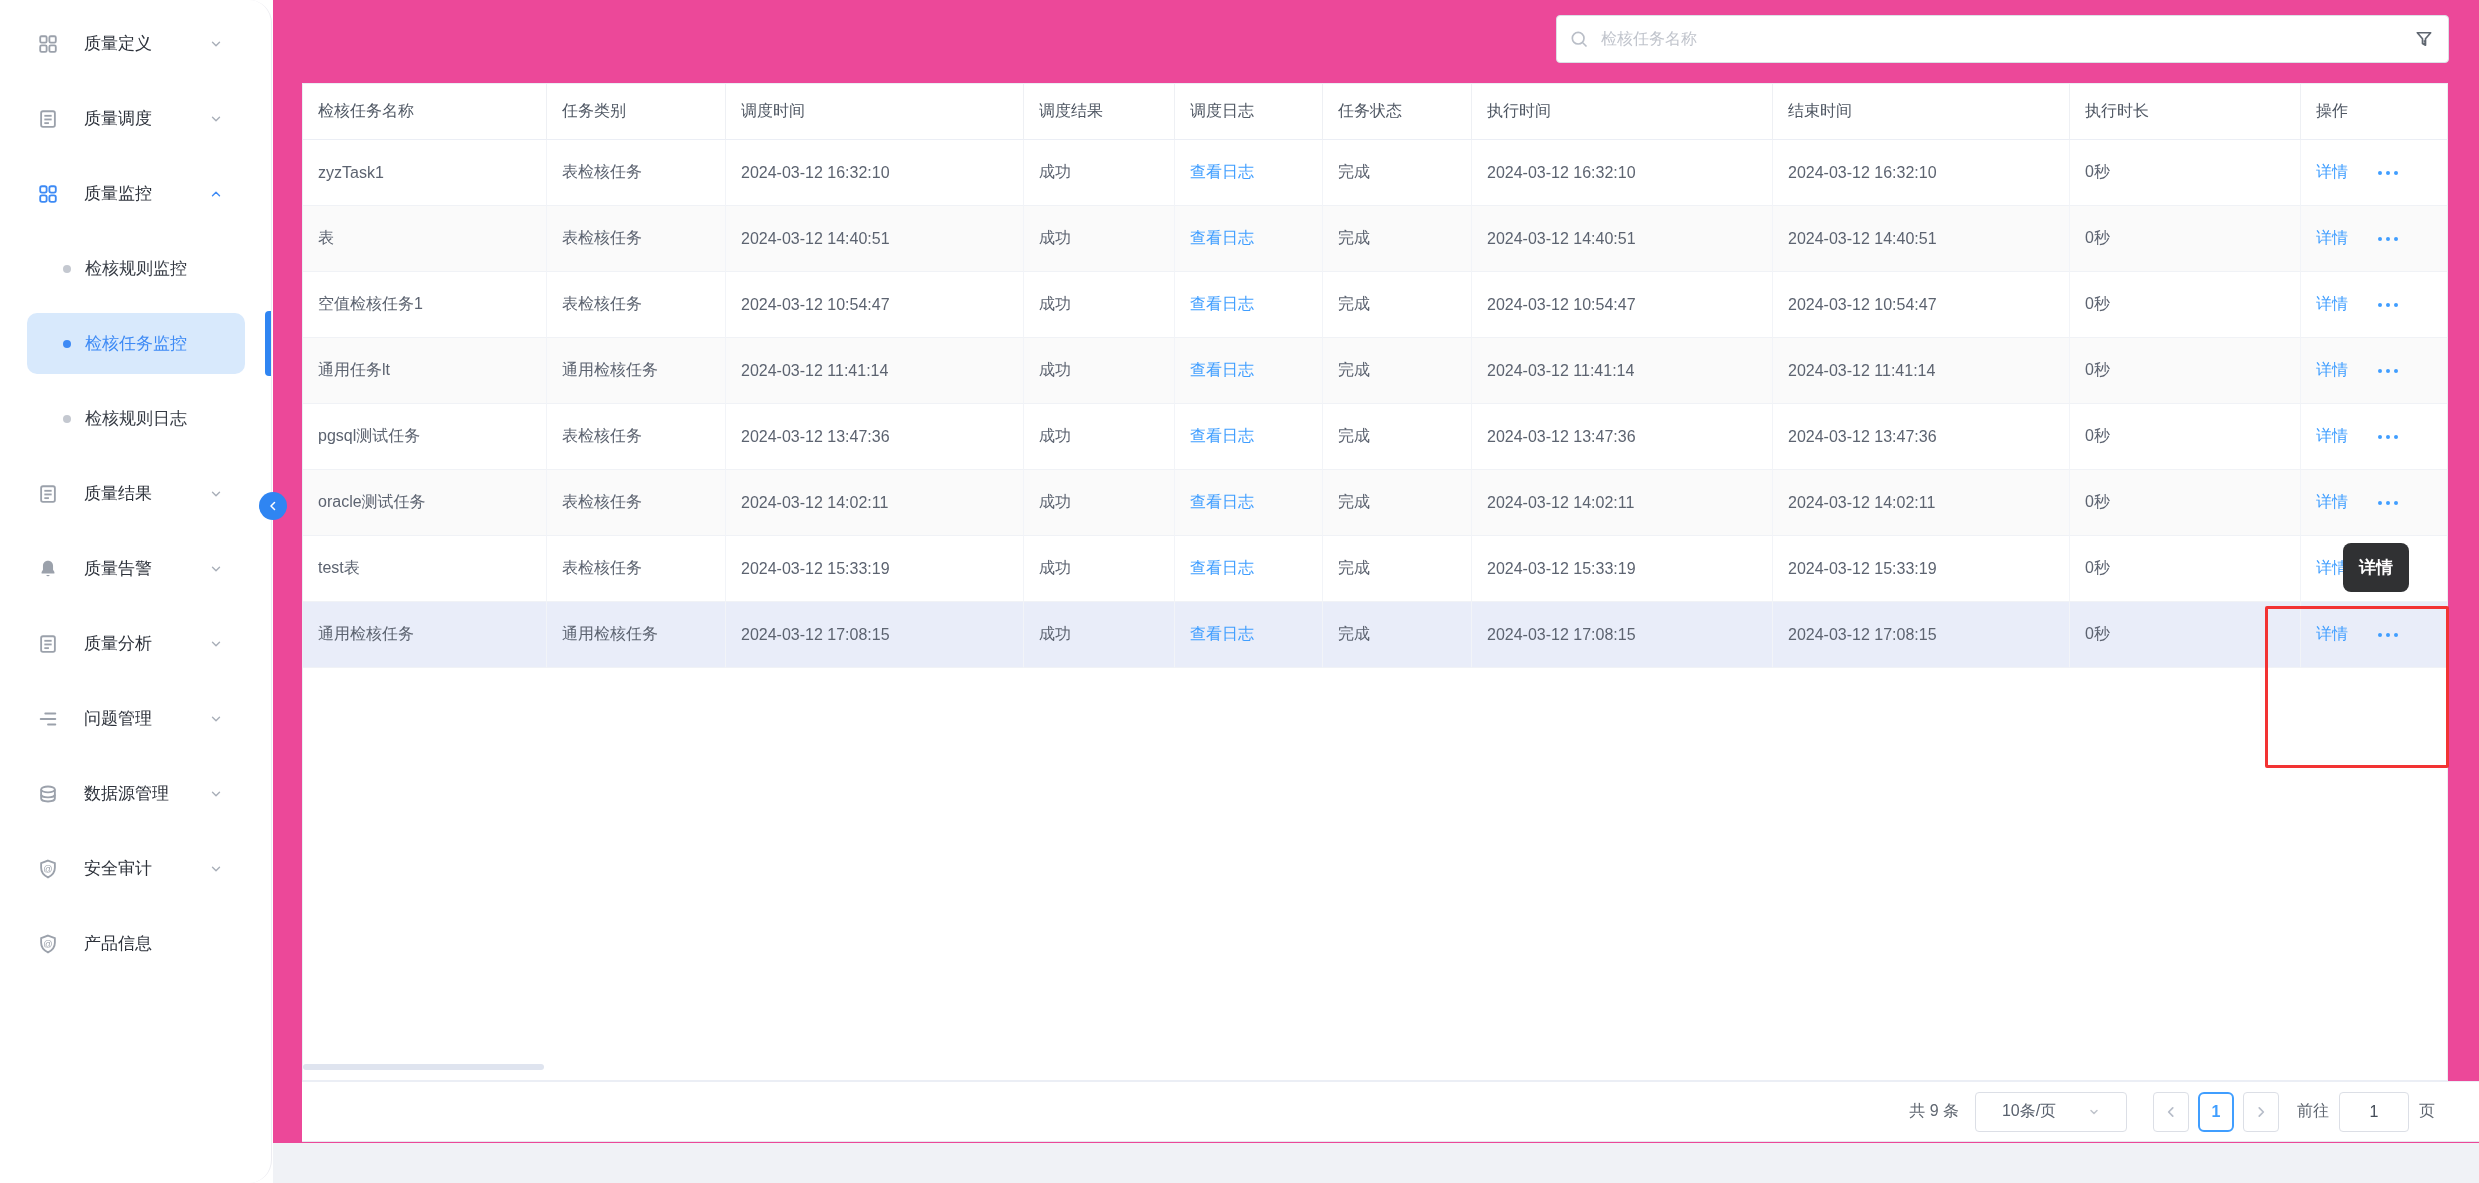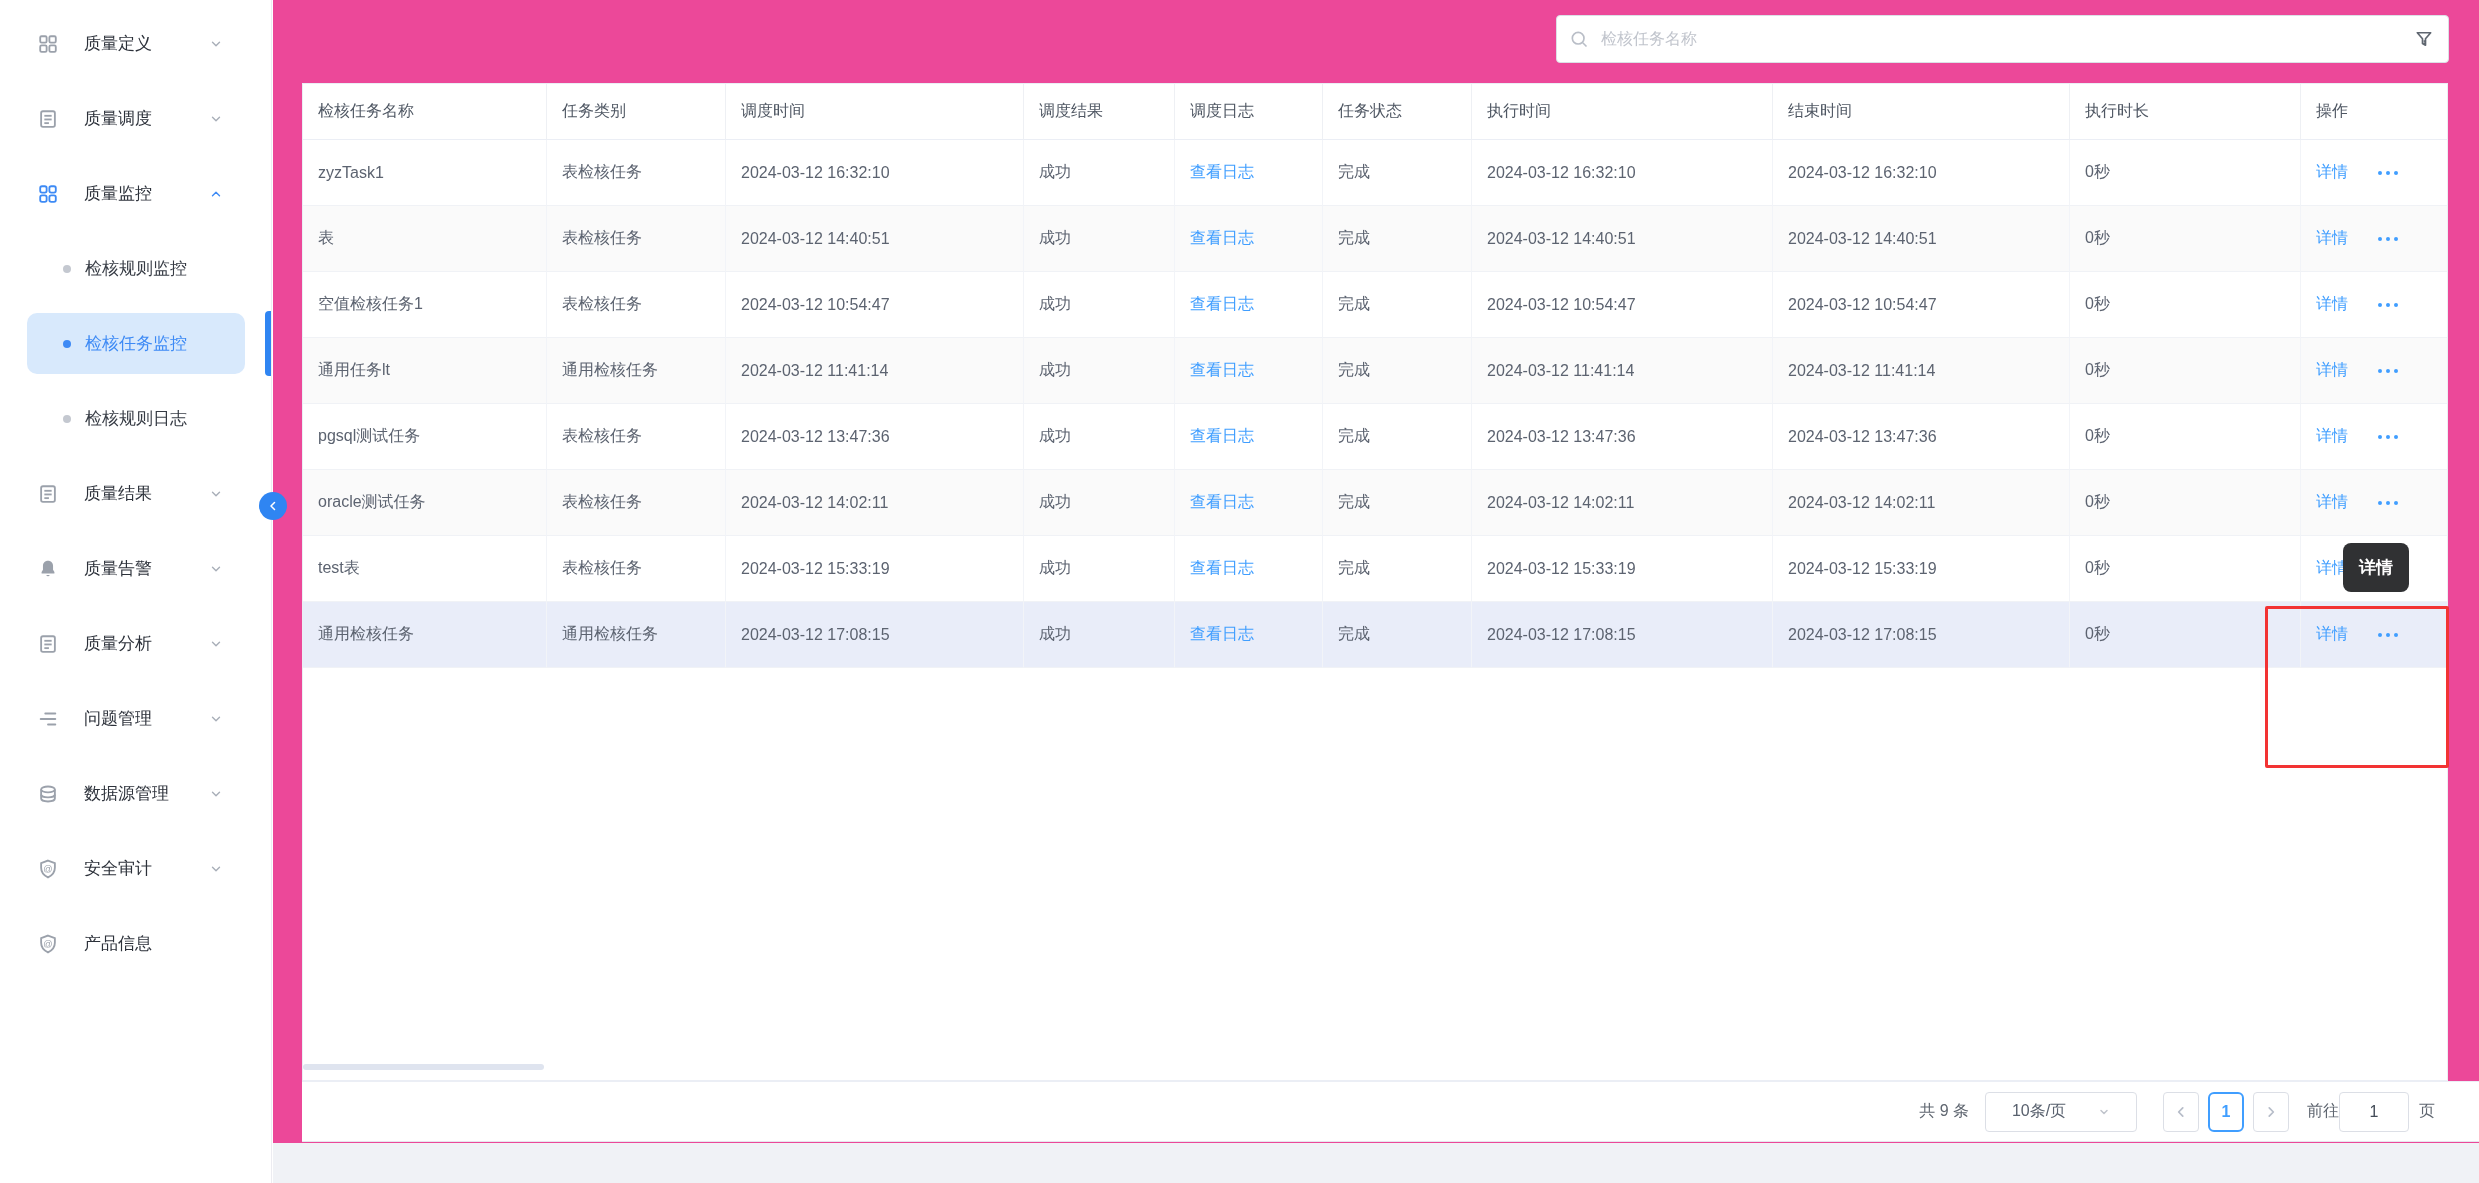--- a/index.html
+++ b/index.html
@@ -5,21 +5,21 @@
   * { box-sizing: border-box; margin: 0; padding: 0; }
   html,body { background:#fff; }
   .app {
     position: relative; width: 2479px; height: 1183px;
     font-family: "Liberation Sans", "DejaVu Sans", sans-serif;
     background: #fff; overflow: hidden; color:#333;
   }
   
   .sidebar {
     position:absolute; left:0; top:0; width:272px; height:1183px;
-    background:#fff; border-right:1px solid #ececf1; z-index:5;
+    background:#fff; border-right:1px solid #ececf1; z-index:5;border-radius:23px;
   }
   .menu { list-style:none; padding-top:6px; }
   .menu li { height:75px; display:flex; align-items:center; position:relative; cursor:pointer; }
   .mi-top { padding-left:37px; font-size:17px; color:#2c313a; }
   .m-icon { width:22px; height:22px; margin-right:25px; color:#9ba1ab; flex:none; }
   .m-icon.blue { color:#3d8af5; }
   .chev { margin-left:auto; margin-right:48px; color:#a8aeb8; width:14px; height:14px; flex:none; }
   .chev.blue { color:#3d8af5; }
   .mi-sub { padding-left:63px; font-size:17px; color:#363b44; }
   .dot { width:8px; height:8px; border-radius:50%; background:#c4c8d0; margin-right:14px; flex:none; position:relative; z-index:1; }
@@ -104,21 +104,21 @@
     width:36px; height:40px; border:1px solid #dcdfe6; border-radius:4px; background:#fff;
     display:flex; align-items:center; justify-content:center; color:#b7bdc9; margin-right:9px; cursor:pointer;
   }
   .pg-btn svg { width:14px; height:14px; }
   .pg-cur {
     width:36px; height:40px; border:2px solid #409eff; border-radius:6px; background:#fff;
     display:flex; align-items:center; justify-content:center; color:#409eff;
     font-weight:700; font-size:16px; margin-right:9px; cursor:pointer;
   }
   .pg-next { margin-right:18px; }
-  .pg-goto { }
+  .pg-goto { margin-right:10px; }
   .pg-input {
     width:70px; height:40px; border:1px solid #dcdfe6; border-radius:4px;
     display:flex; align-items:center; justify-content:center; color:#434b57; font-size:16px;
     margin-right:10px; background:#fff; cursor:text;
   }
   .bottom-strip { position:absolute; left:0; right:0; top:1143px; height:40px; background:#f0f2f6; }
 </style>
 </head>
 <body>
 

